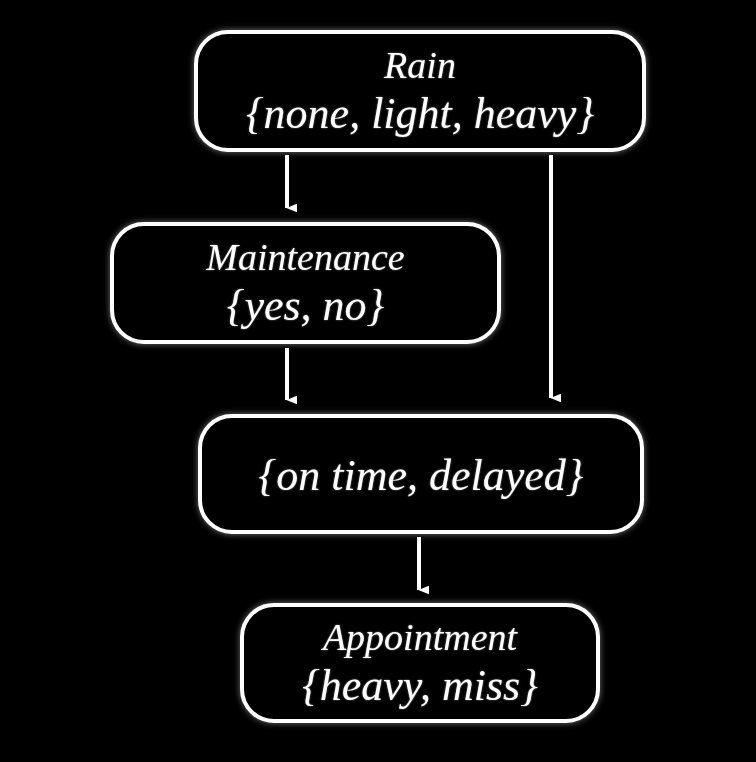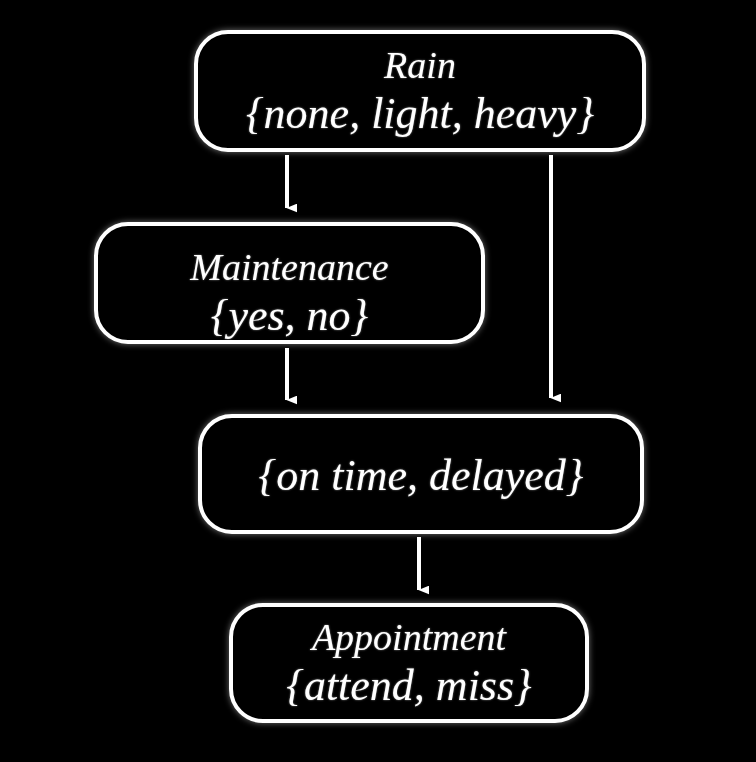--- a/index.html
+++ b/index.html
@@ -51,23 +51,23 @@
   .node-title {
     font-size: 38px;
   }
   .node-states {
     font-size: 44px;
     margin-top: 4px;
   }
 
   
   #node-rain        { left: 194px; top: 30px;  width: 452px; height: 122px; }
-  #node-maintenance { left: 94px;  top: 222px; width: 391px; height: 122px; justify-content: flex-end; }
+  #node-maintenance { left: 110px;  top: 222px; width: 391px; height: 122px; }
   #node-train       { left: 198px; top: 414px; width: 446px; height: 120px; }
-  #node-appointment { left: 229px; top: 603px; width: 360px; height: 120px; }
+  #node-appointment { left: 240px; top: 603px; width: 360px; height: 120px; }
 
   .edges {
     position: absolute;
     left: 0;
     top: 0;
     width: 756px;
     height: 762px;
     pointer-events: none;
   }
 </style>
@@ -109,16 +109,16 @@
     <div class="node-title">Maintenance</div>
     <div class="node-states">{yes, no}</div>
   </div>
 
   <div class="node" id="node-train">
     <div class="node-states">{on time, delayed}</div>
   </div>
 
   <div class="node" id="node-appointment">
     <div class="node-title">Appointment</div>
-    <div class="node-states">{attend, miss}</div>
+    <div class="node-states">{heavy, miss}</div>
   </div>
 
 </div>
 
 </body></html>

